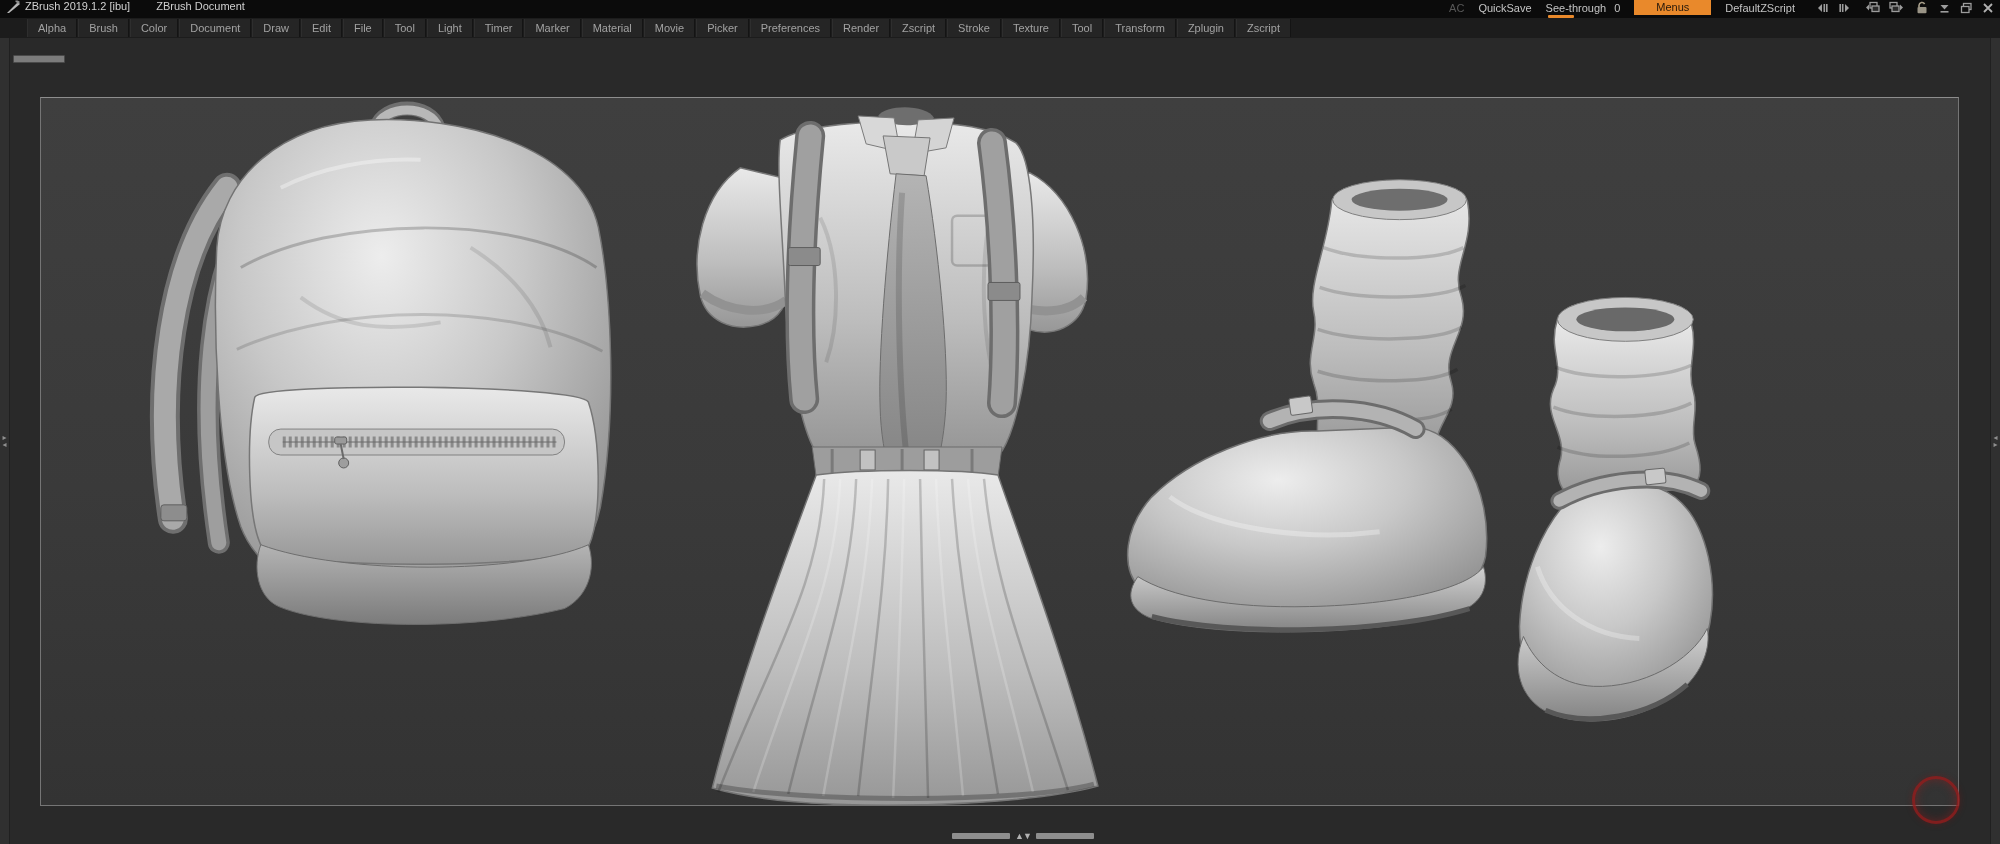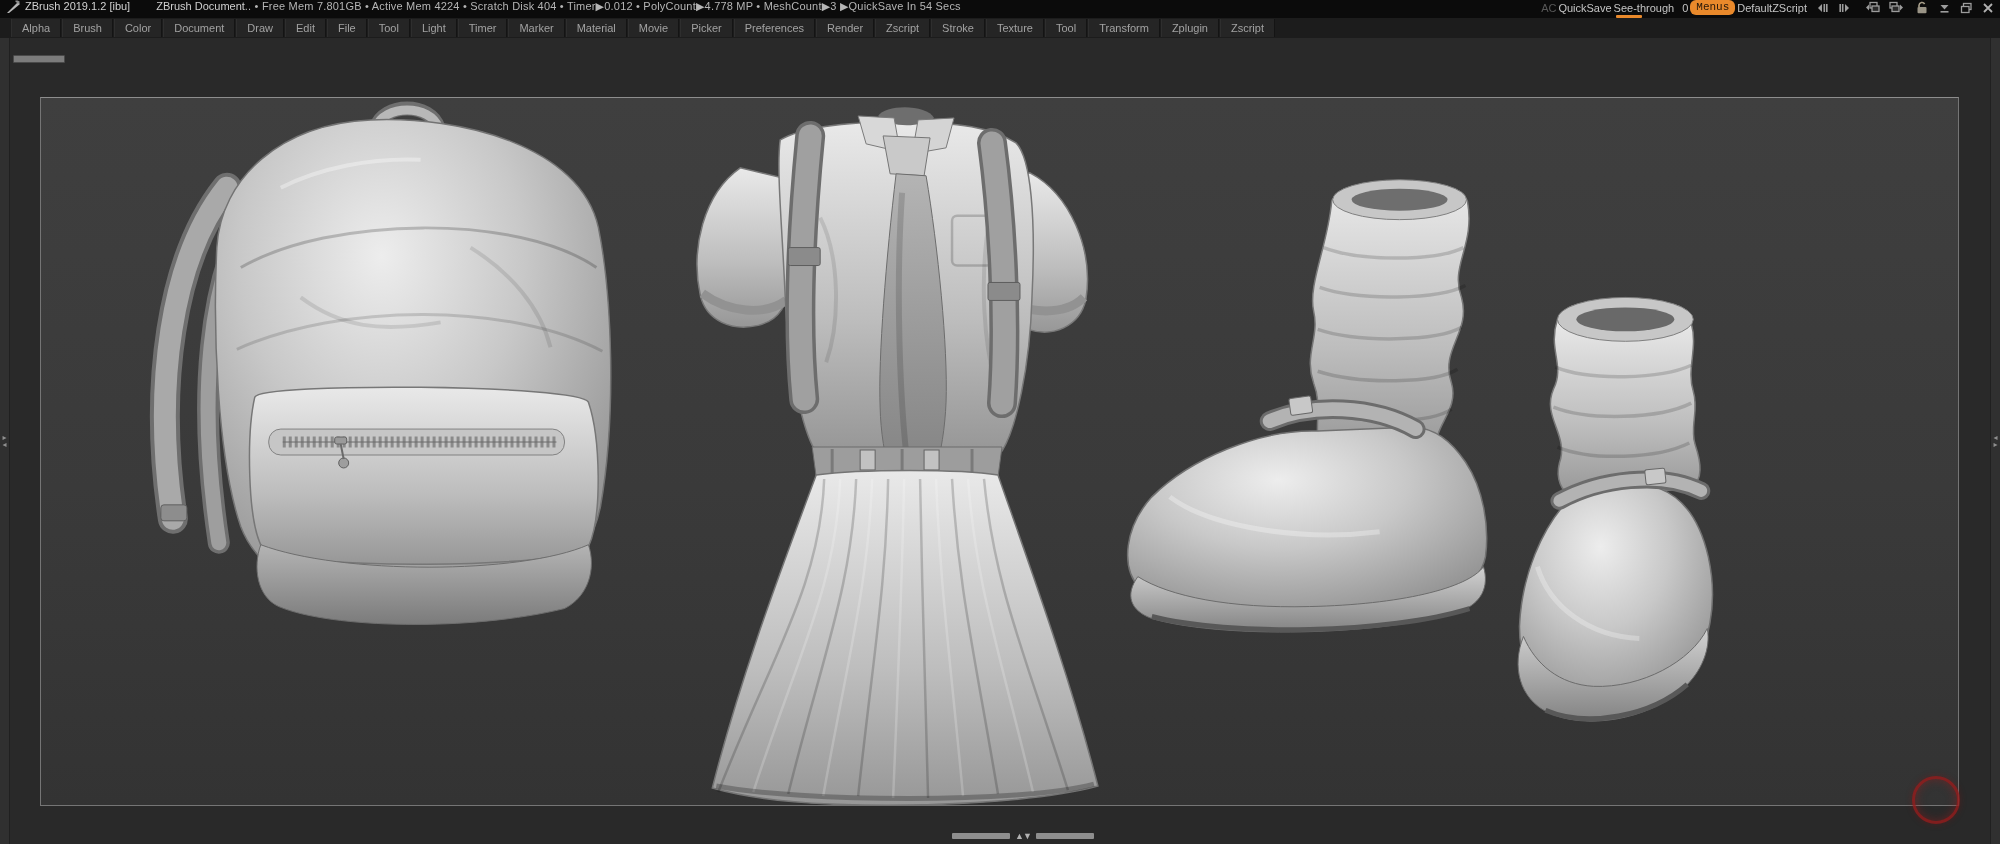--- a/index.html
+++ b/index.html
@@ -6,33 +6,33 @@
   html,body { width:2000px; height:844px; overflow:hidden; background:#292929;
               font-family:"Liberation Sans", sans-serif; }
 
   
   .titlebar { height:18px; background:#0b0b0b; display:flex; align-items:flex-start;
               font-size:11px; color:#c9c9c9; padding:0 6px; white-space:nowrap; }
   .logo { width:15px; height:14px; margin-right:4px; flex:0 0 auto; }
   .apptitle { color:#d2d2d2; margin-right:26px; }
   .doctitle { color:#cfcfcf; }
   .stats { color:#b5b5b5; letter-spacing:.2px; }
-  .tb-right { margin-left:auto; display:flex; align-items:center; gap:2px; }
+  .tb-right { margin-left:auto; display:flex; align-items:center; gap:14px; }
   .tb-dim { color:#585858; }
   .tb-btn { color:#c4c4c4; cursor:default; }
   .seethrough { position:relative; display:flex; gap:8px; color:#c4c4c4; }
   .st-underline { position:absolute; left:2px; bottom:-4px; width:26px; height:3px;
                   background:#e9892b; border-radius:1px; }
-  .menus-btn { background:#e9892b; color:#26180a; padding:1px 6px 2px; border-radius:6px;font-family:Liberation Mono, monospace; }
+  .menus-btn { background:#e9892b; color:#26180a; padding:1px 22px 2px; border-radius:0; }
   .tb-icons { display:flex; align-items:center; gap:9px; margin-left:4px; }
   .tb-icons svg { display:block; }
 
   
   .menubar { height:20px; background:#1c1c1c; display:flex; align-items:stretch;
-             padding-left:10px; }
+             padding-left:26px; }
   .menu-item { font-size:11px; color:#a2a2a2; background:#252525; padding:3px 10px 4px;
                margin:1px 0 1px 1px; border-right:1px solid #141414;
                border-left:1px solid #2e2e2e; cursor:default; }
 
   
   .workspace { position:relative; width:2000px; height:806px; background:#292929; }
 
   .doc-frame { position:absolute; left:40px; top:59px; width:1919px; height:709px;
                border:1px solid #757575; border-top-color:#8d8d8d;
                background:linear-gradient(180deg,#3f3f3f 0%,#3a3a3a 55%,#333333 100%); }
@@ -59,21 +59,20 @@
 </head>
 <body>
 
 <div class="titlebar">
   <svg class="logo" viewBox="0 0 15 14">
     <path d="M1,13 L6,8 L12,2 L14,4 L8,9 L3,13 Z" fill="#b7b7b7"></path>
     <path d="M9,1 C11,0 13,1 14,2 L12,4 Z" fill="#8f8f8f"></path>
   </svg>
   <span class="apptitle">ZBrush 2019.1.2 [ibu]</span>
   <span class="doctitle">ZBrush Document</span>
-  <span class="stats">.. • Free Mem 7.801GB • Active Mem 4224 • Scratch Disk 404 •  Timer▶0.012 • PolyCount▶4.778 MP • MeshCount▶3  ▶QuickSave In 54 Secs</span>
 
   <div class="tb-right">
     <span class="tb-dim">AC</span>
     <span class="tb-btn">QuickSave</span>
     <span class="seethrough">
       <span>See-through</span>
       <span class="st-underline"></span>
       <span>0</span>
     </span>
     <span class="menus-btn">Menus</span>

